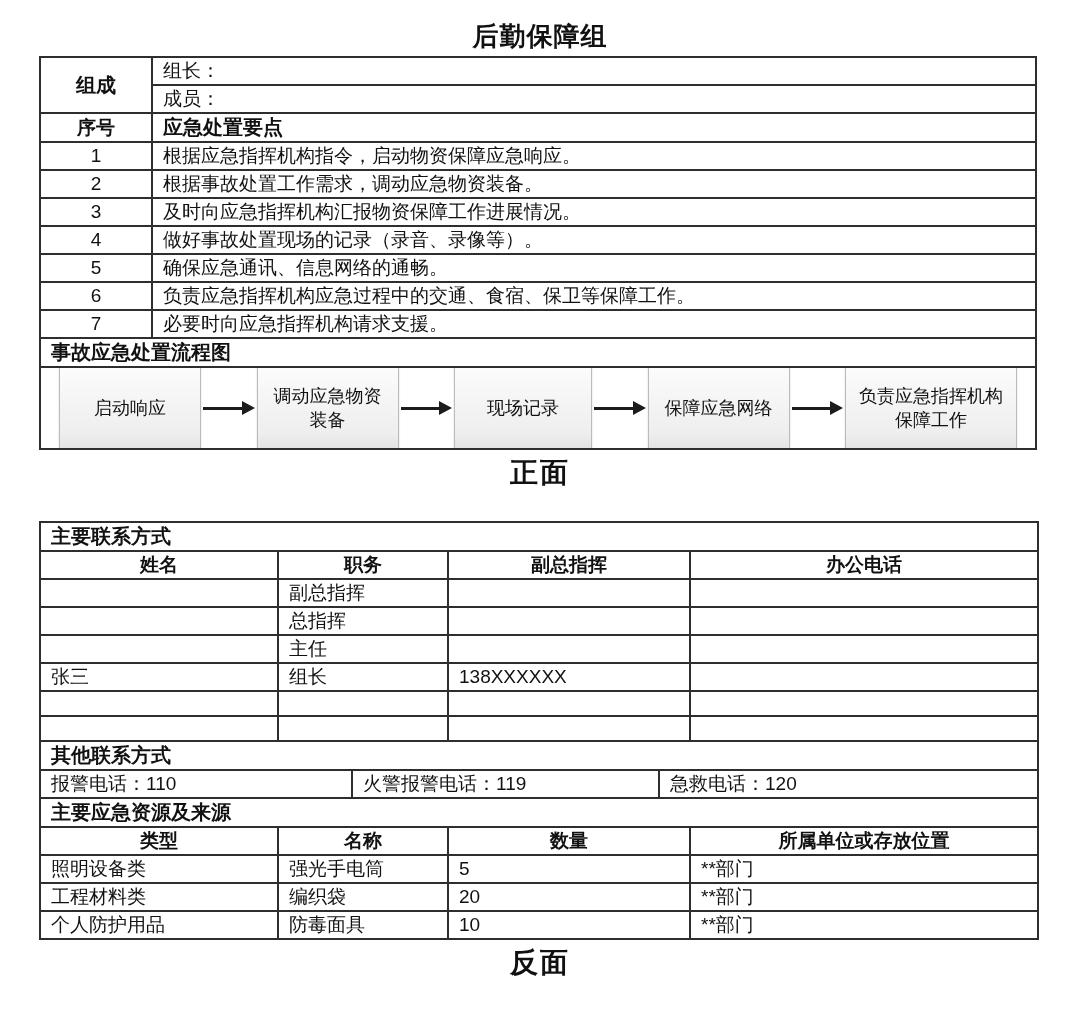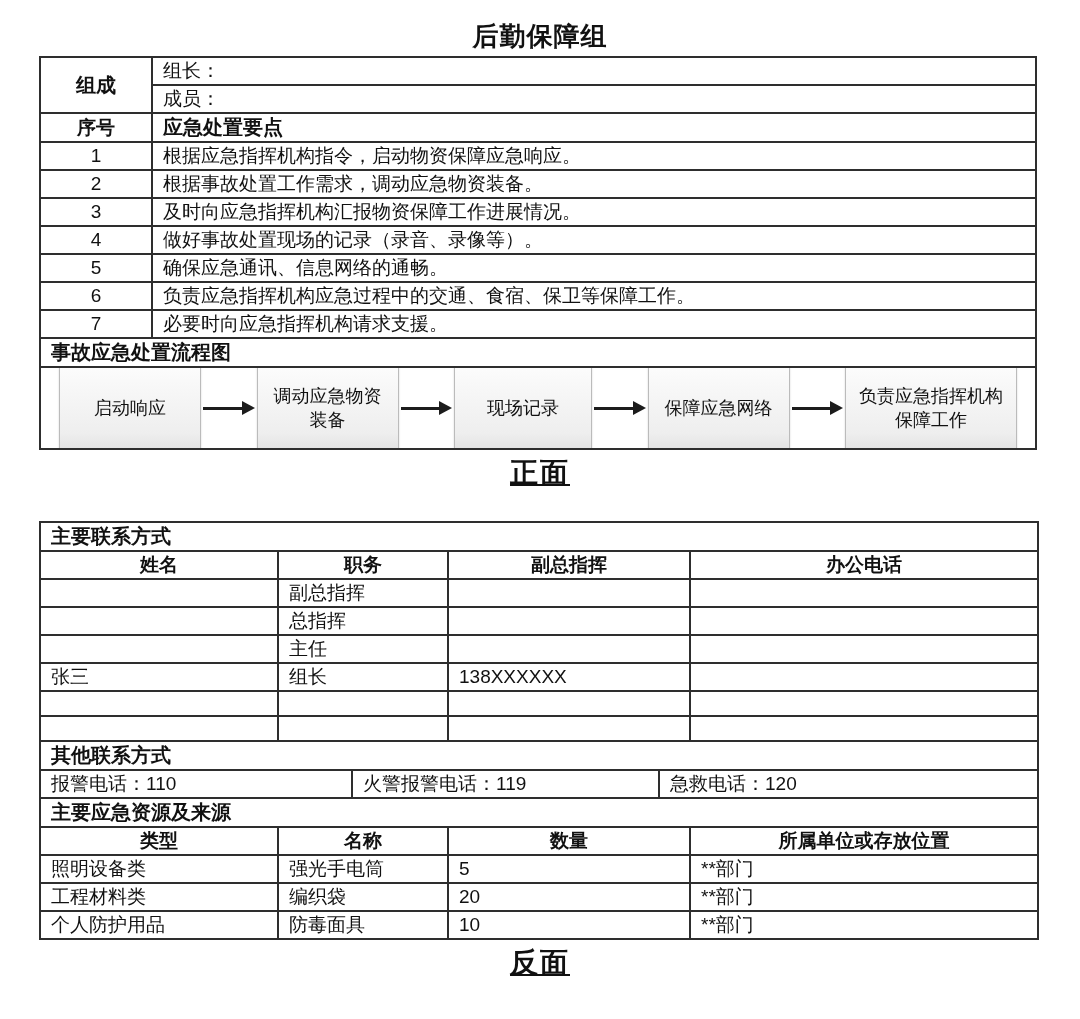--- a/index.html
+++ b/index.html
@@ -79,21 +79,20 @@
     border-left:13px solid #1c1c1c;
     border-top:7px solid transparent;
     border-bottom:7px solid transparent;
   }
 
   .side-label {
     text-align:center;
     font-size:28px; font-weight:bold;
     margin:4px 0 0 0;
     letter-spacing:2px;
-    text-decoration:underline;
   }
 
   .t-contacts { margin-top:29px;border-radius:24px; }
   .t-other, .t-res { margin-top:-2px; }
 </style>
 </head>
 <body>
 
 <div class="sheet">
 

